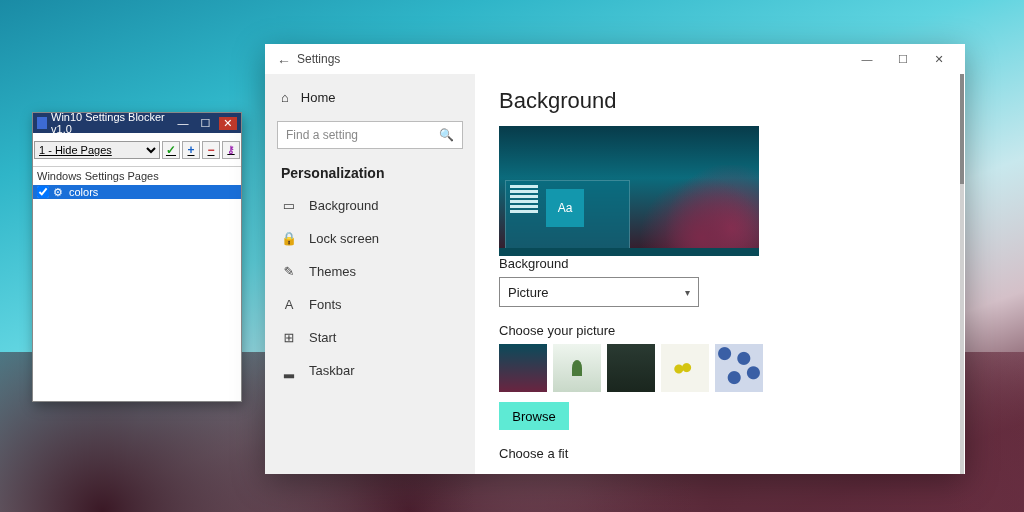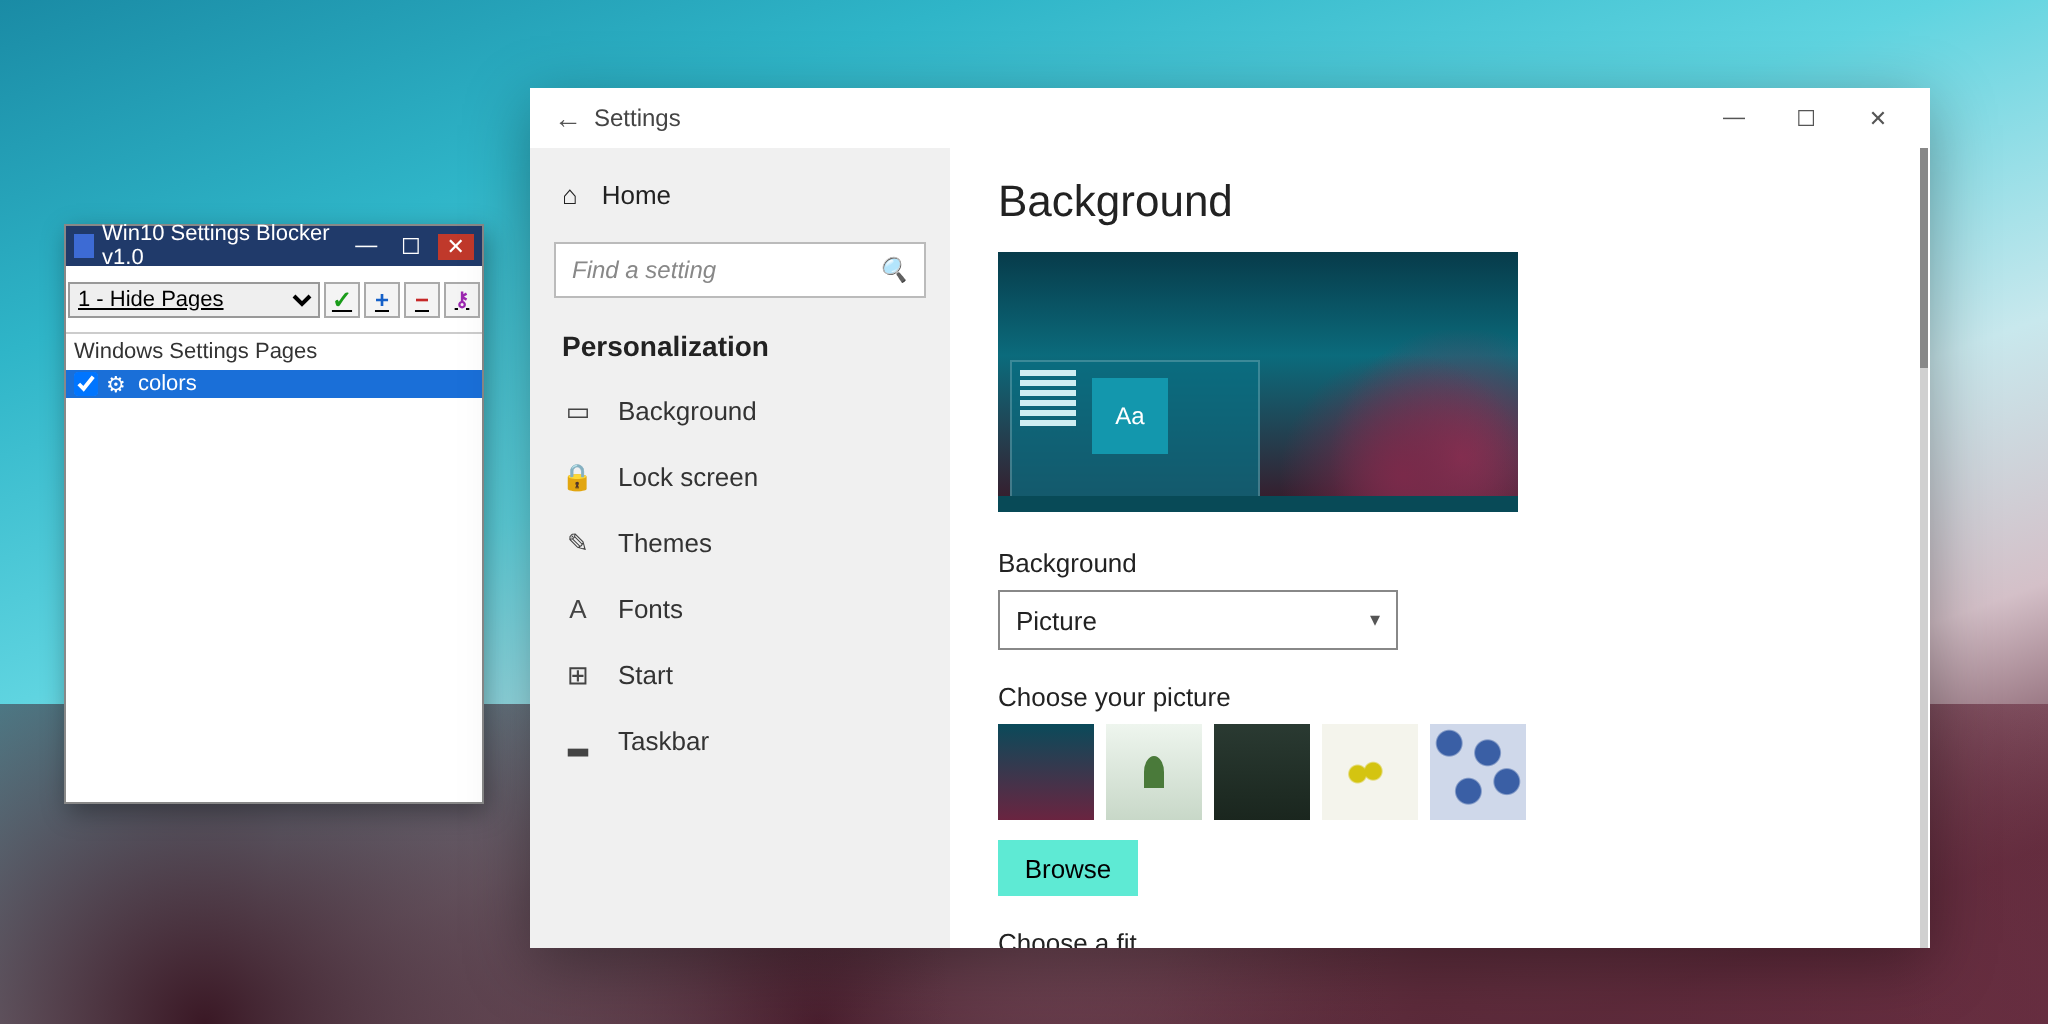--- a/index.html
+++ b/index.html
@@ -71,31 +71,31 @@
   .settings-titlebar .winctl { width:36px; text-align:center; color:#555; font-size:11px; }
 
   .settings-body { flex:1; display:flex; overflow:hidden; }
   .sidebar {
     width: 210px; background:#f0f0f0; padding: 8px 0; display:flex; flex-direction:column;
     font-size:13px; color:#222;
   }
   .side-home { display:flex; align-items:center; gap:12px; padding: 8px 16px; }
   .side-search {
     margin: 8px 12px; height:28px; border:1px solid #bbb; background:#fff;
-    display:flex; align-items:center; padding:0 8px; color:#888; font-size:12px;font-style:italic;
+    display:flex; align-items:center; padding:0 8px; color:#888; font-size:12px;
   }
   .side-search .mag { margin-left:auto; }
   .side-cat { padding: 8px 16px; font-weight:600; font-size:14px; }
   .side-item { display:flex; align-items:center; gap:12px; padding: 9px 16px; color:#333; }
   .side-item .icn { width:16px; display:flex; justify-content:center; color:#444; font-size:13px; }
 
   .content { flex:1; padding: 14px 24px 0 24px; overflow:hidden; color:#222; }
   .content h1 { font-size:22px; font-weight:400; margin-bottom:12px; }
   .preview {
-    width: 260px; height: 130px; position:relative; margin-bottom:18px;
+    width: 260px; height: 130px; position:relative; 
     background: linear-gradient(180deg,#073b4a 0%, #0b6b7c 40%, #3a1726 100%);
   }
   .preview .reefsmall {
     position:absolute; right:0; bottom:0; width:55%; height:70%;
     background: radial-gradient(circle at 60% 80%, #7a2a4a 0%, transparent 55%),
                 radial-gradient(circle at 80% 70%, #8c3255 0%, transparent 50%);
   }
   .preview .panel {
     position:absolute; left:6px; bottom:6px; width:125px; height:70px;
     background: rgba(10,110,130,.75); border:1px solid rgba(255,255,255,.2);

